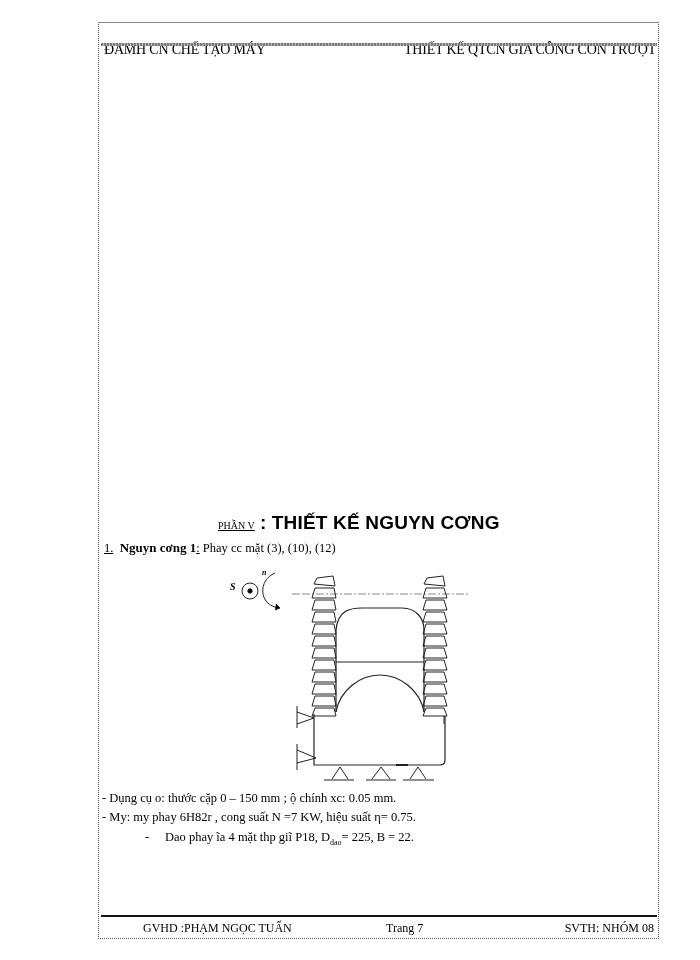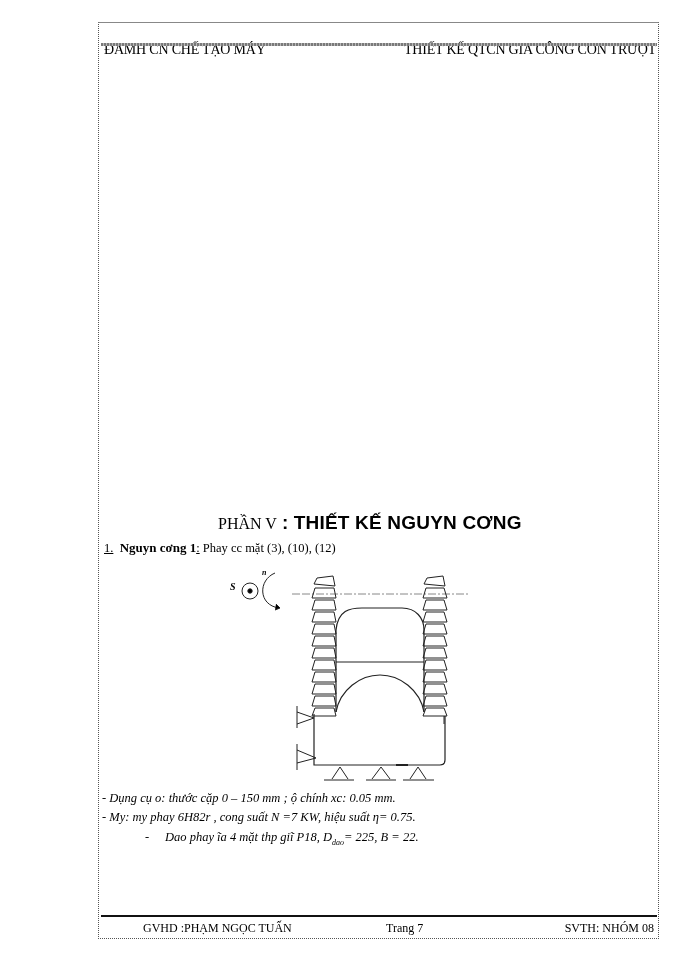--- a/index.html
+++ b/index.html
@@ -43,21 +43,21 @@
     }
     .ftr-left { left: 104px; }
     .ftr-mid { left: 347px; }
     .ftr-right { right: 46px; text-align: center; }
 
     .part-title {
       position: absolute; left: 218px; top: 512px;
       white-space: nowrap;
     }
     .part-label {
-      font-size: 16px; 
+      font-size: 10px; text-decoration: underline;
       font-family: "Liberation Serif", serif;
     }
     .part-colon {
       font-family: "Liberation Sans", sans-serif;
       font-size: 19px; font-weight: bold;
     }
     .part-main {
       font-family: "Liberation Sans", sans-serif;
       font-size: 19px; font-weight: bold; letter-spacing: 0.2px;
     }
@@ -65,21 +65,21 @@
       position: absolute; left: 104px; top: 540px;
       font-size: 12.5px; white-space: nowrap;
     }
     .op-num { text-decoration: underline; }
     .op-name { font-weight: bold; font-size: 13px; }
     .op-colon { text-decoration: underline; }
 
     .diagram { position: absolute; left: 0; top: 0; }
 
     .spec {
-      position: absolute; font-size: 12.5px; white-space: nowrap; font-style: italic;
+      position: absolute; font-size: 12.5px; white-space: nowrap;
     }
     .spec1 { left: 102px; top: 791px; }
     .spec2 { left: 102px; top: 810px; }
     .spec3 { left: 145px; top: 830px; }
     .spec3 .dash { display: inline-block; width: 20px; }
     sub { font-size: 8px; }
   </style>
 </head>
 <body>
 

